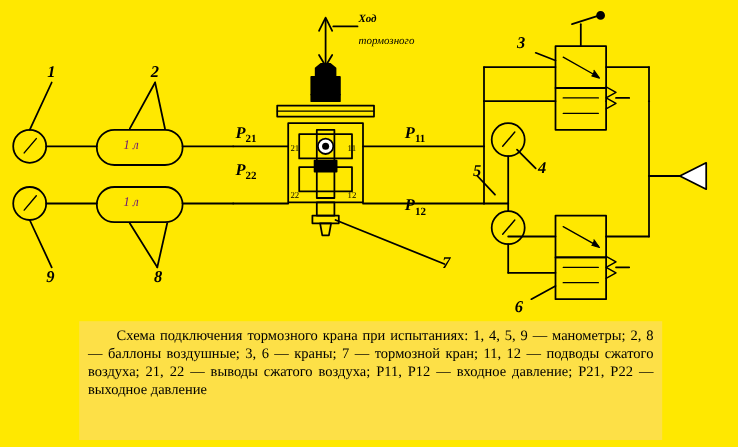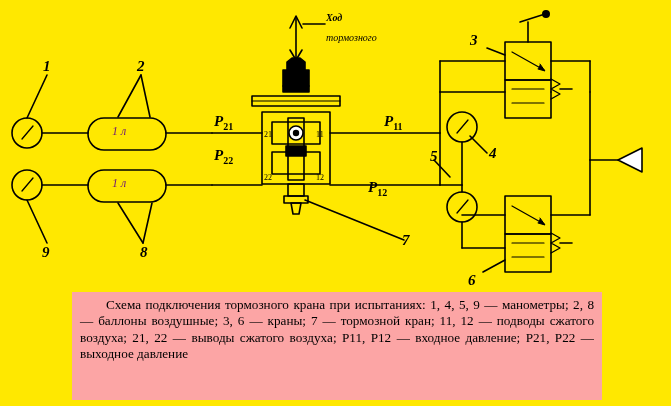--- a/index.html
+++ b/index.html
@@ -50,21 +50,21 @@
     font-size: 10px;
     font-style: italic;
     color: #000;
   }
   .caption-box {
     position: absolute;
     left: 72px;
     top: 292px;
     width: 530px;
     height: 108px;
-    background: #fca5a5;
+    background: #fde047;
     border: 0;
     box-sizing: border-box;
     padding: 5px 8px 4px 8px;
   }
   .caption-text {
     font-family: "Liberation Serif", serif;
     font-size: 13.2px;
     line-height: 16.4px;
     color: #000;
     text-align: justify;
@@ -211,21 +211,21 @@
   <div class="lbl lbl-num" style="left:470px; top:32px;">3</div>
   <div class="lbl lbl-num" style="left:489px; top:145px;">4</div>
   <div class="lbl lbl-num" style="left:430px; top:148px;">5</div>
   <div class="lbl lbl-num" style="left:468px; top:272px;">6</div>
   <div class="lbl lbl-num" style="left:402px; top:232px;">7</div>
   <div class="lbl lbl-num" style="left:140px; top:244px;">8</div>
   <div class="lbl lbl-num" style="left:42px; top:244px;">9</div>
 
   <div class="lbl lbl-port" style="left:214px; top:113px;"><span>P</span><sub>21</sub></div>
   <div class="lbl lbl-port" style="left:214px; top:147px;"><span>P</span><sub>22</sub></div>
-  <div class="lbl lbl-port" style="left:384px; top:113px;"><span>P</span><sub>11</sub></div>
+  <div class="lbl lbl-port" style="left:368px; top:113px;"><span>P</span><sub>11</sub></div>
   <div class="lbl lbl-port" style="left:368px; top:158px;margin-top:21px;"><span>P</span><sub>12</sub></div>
 
   <div class="valvebox-text" style="left:264px; top:130px;">21</div>
   <div class="valvebox-text" style="left:316px; top:130px;">11</div>
   <div class="valvebox-text" style="left:264px; top:173px;">22</div>
   <div class="valvebox-text" style="left:316px; top:173px;">12</div>
 
   <div class="tank-text" style="left:112px; top:124px;">1 л</div>
   <div class="tank-text" style="left:112px; top:176px;">1 л</div>
 

